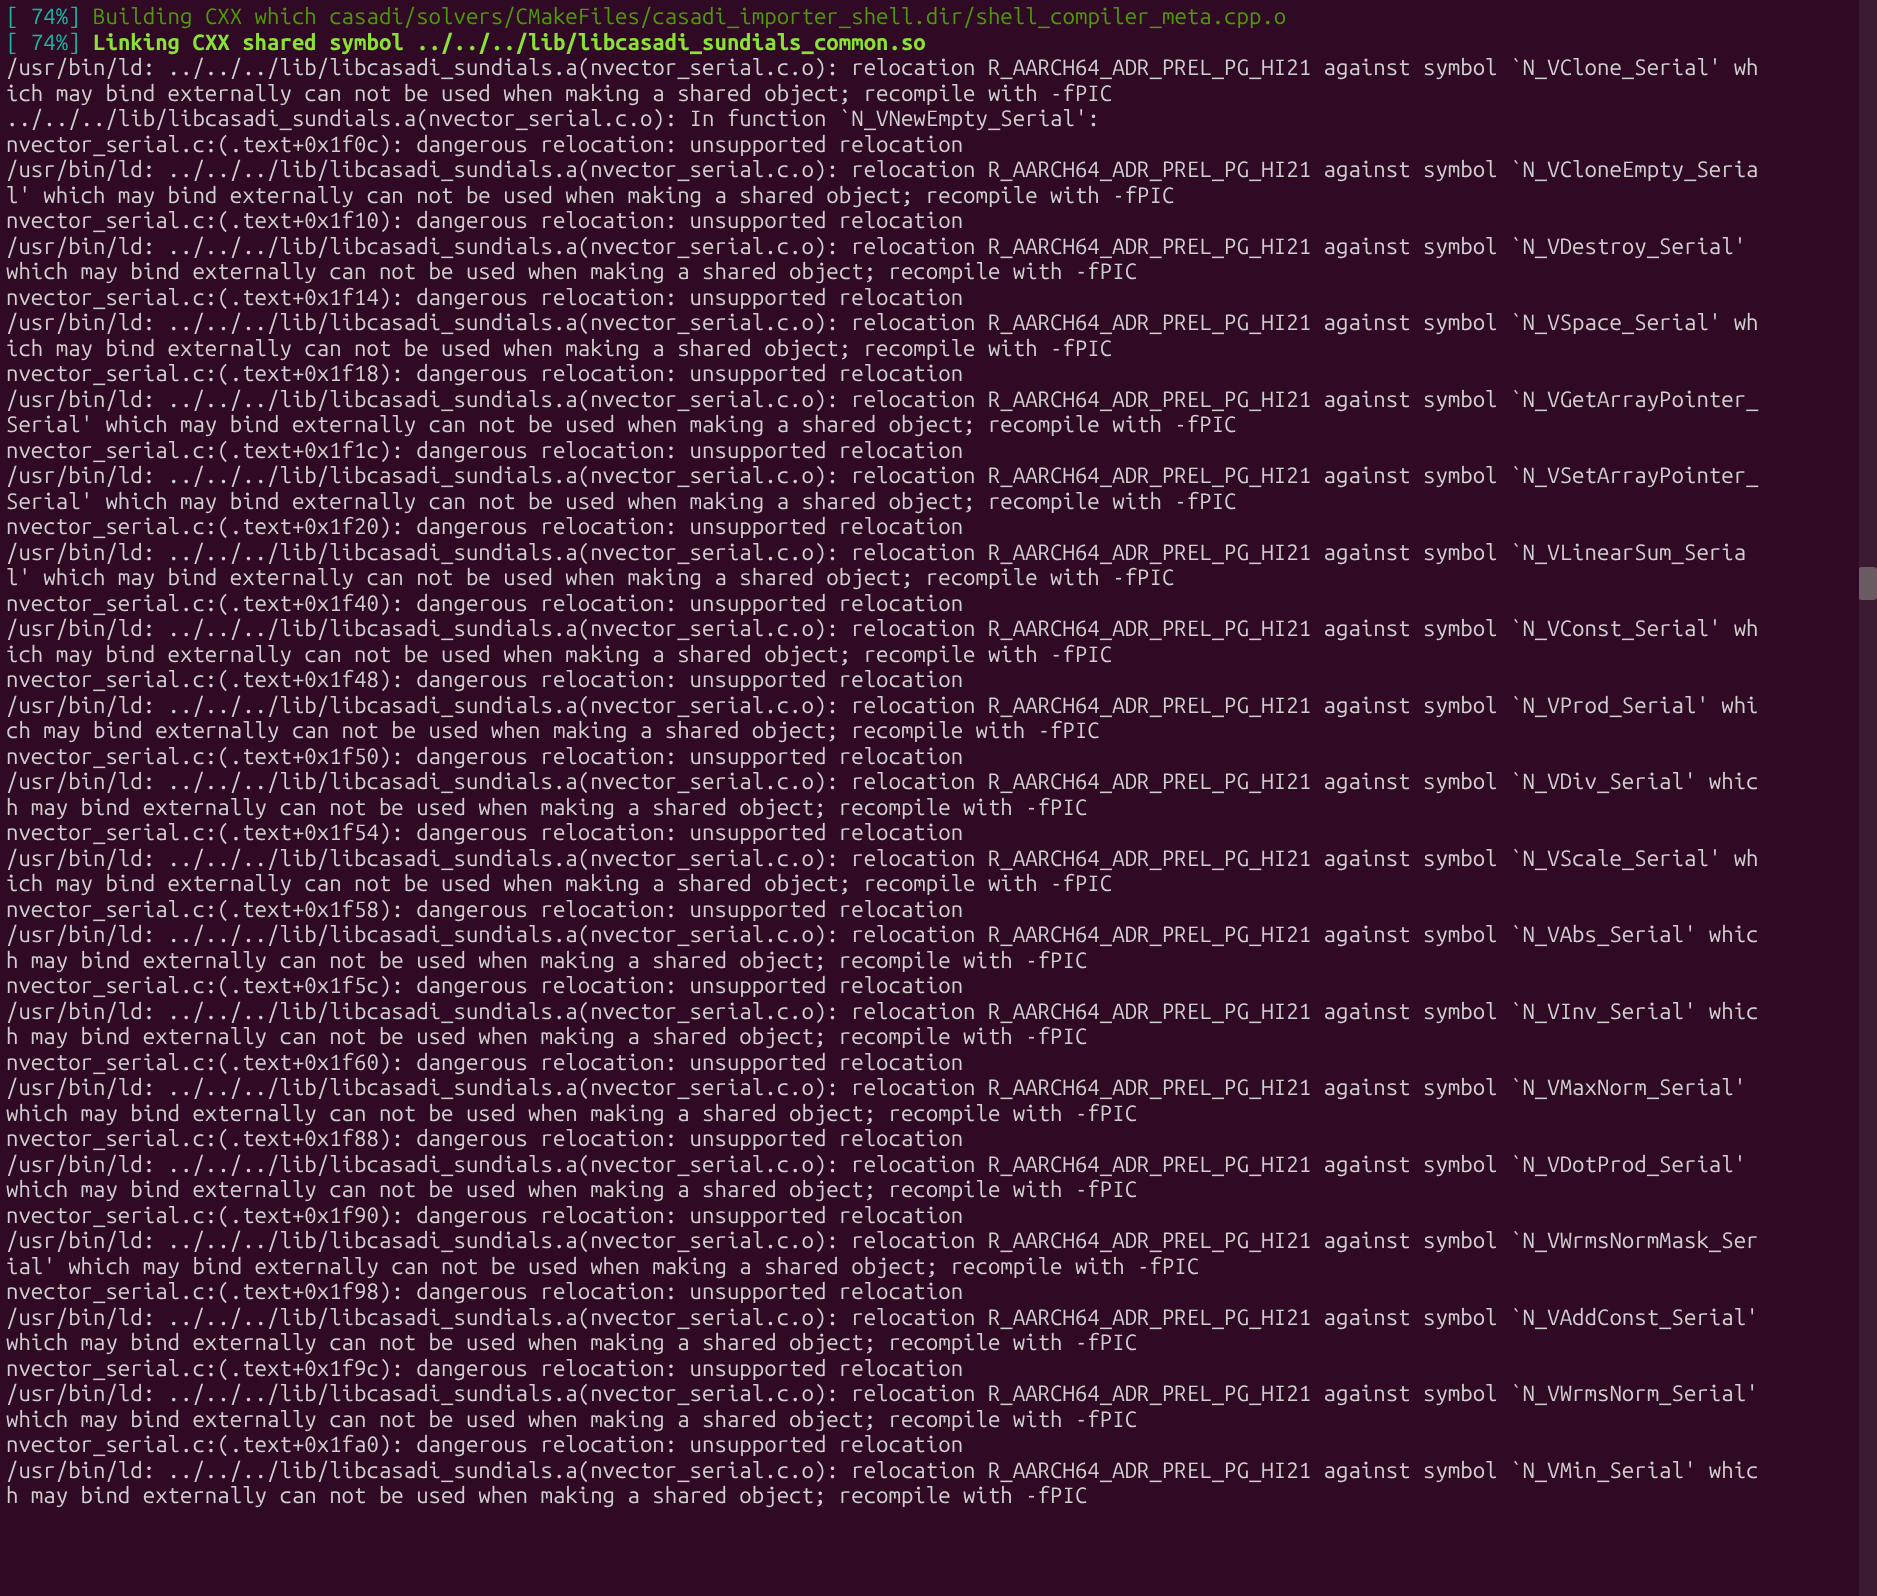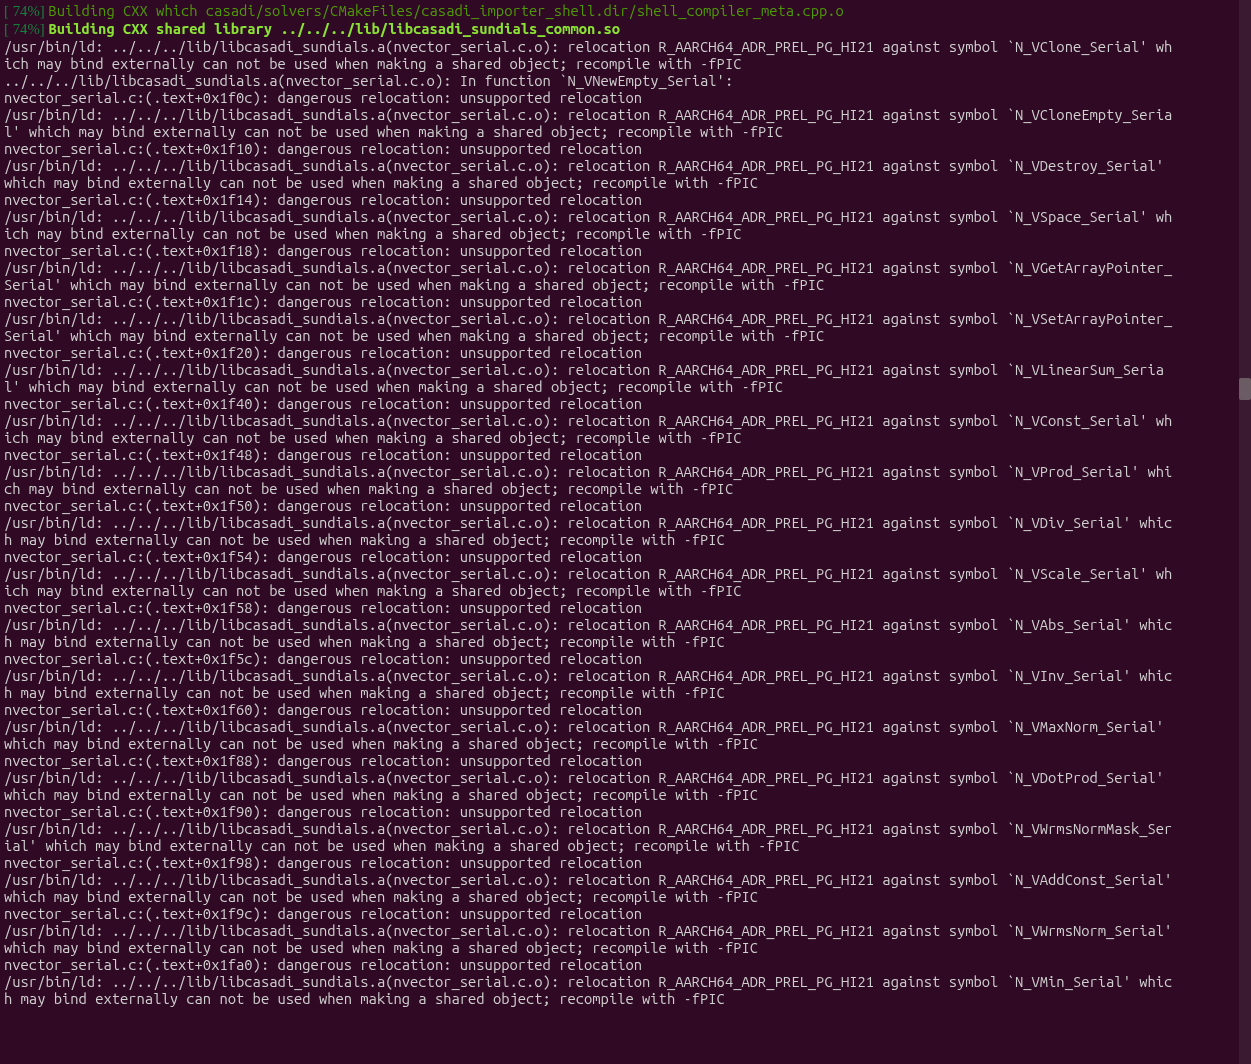--- a/index.html
+++ b/index.html
@@ -22,22 +22,21 @@
     color: #d0d0d0;
   }
   .green {
     color: #4e9a06;
   }
   .bold-green {
     color: #8ae234;
     font-weight: bold;
   }
   .plain {
-    color: #15803d;
-    font-family: Liberation Serif, serif;
+    color: #14b8a6;
   }
   .scrollbar {
     position: fixed;
     right: 0;
     top: 0;
     width: 12px;
     height: 100%;
     background: #3a1a30;
   }
   .scroll-thumb {
@@ -47,21 +46,21 @@
     background: #6b5b63;
     border-radius: 2px;
     top: 378px;
     height: 22px;
   }
 </style>
 </head>
 <body>
 
 <div class="terminal"><span class="progress-line"><span class="plain">[ 74%] </span><span class="green">Building CXX which casadi/solvers/CMakeFiles/casadi_importer_shell.dir/shell_compiler_meta.cpp.o</span></span>
-<span class="progress-line"><span class="plain">[ 74%] </span><span class="bold-green">Building CXX shared library ../../../lib/libcasadi_sundials_common.so</span></span>
+<span class="progress-line"><span class="plain">[ 74%] </span><span class="bold-green">Linking CXX shared symbol ../../../lib/libcasadi_sundials_common.so</span></span>
 <div id="log-lines">/usr/bin/ld: ../../../lib/libcasadi_sundials.a(nvector_serial.c.o): relocation R_AARCH64_ADR_PREL_PG_HI21 against symbol `N_VClone_Serial' which may bind externally can not be used when making a shared object; recompile with -fPIC
 ../../../lib/libcasadi_sundials.a(nvector_serial.c.o): In function `N_VNewEmpty_Serial':
 nvector_serial.c:(.text+0x1f0c): dangerous relocation: unsupported relocation
 /usr/bin/ld: ../../../lib/libcasadi_sundials.a(nvector_serial.c.o): relocation R_AARCH64_ADR_PREL_PG_HI21 against symbol `N_VCloneEmpty_Serial' which may bind externally can not be used when making a shared object; recompile with -fPIC
 nvector_serial.c:(.text+0x1f10): dangerous relocation: unsupported relocation
 /usr/bin/ld: ../../../lib/libcasadi_sundials.a(nvector_serial.c.o): relocation R_AARCH64_ADR_PREL_PG_HI21 against symbol `N_VDestroy_Serial' which may bind externally can not be used when making a shared object; recompile with -fPIC
 nvector_serial.c:(.text+0x1f14): dangerous relocation: unsupported relocation
 /usr/bin/ld: ../../../lib/libcasadi_sundials.a(nvector_serial.c.o): relocation R_AARCH64_ADR_PREL_PG_HI21 against symbol `N_VSpace_Serial' which may bind externally can not be used when making a shared object; recompile with -fPIC
 nvector_serial.c:(.text+0x1f18): dangerous relocation: unsupported relocation
 /usr/bin/ld: ../../../lib/libcasadi_sundials.a(nvector_serial.c.o): relocation R_AARCH64_ADR_PREL_PG_HI21 against symbol `N_VGetArrayPointer_Serial' which may bind externally can not be used when making a shared object; recompile with -fPIC

